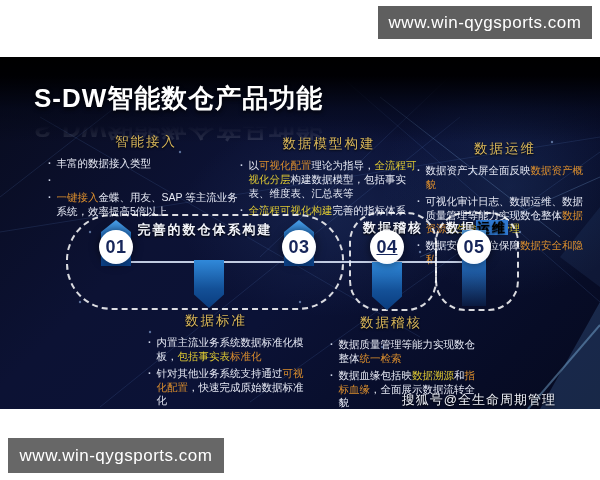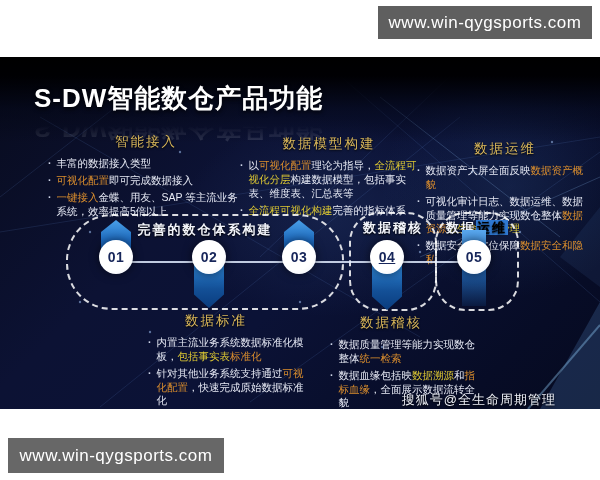--- a/index.html
+++ b/index.html
@@ -62,25 +62,25 @@
     background:linear-gradient(180deg,#4aa0e8 0%,#1c68bc 45%,#0a3f86 100%);}
   .arrow-down{height:48px;clip-path:polygon(0 0,100% 0,100% 72%,50% 100%,0 72%);
     background:linear-gradient(180deg,#3089da 0%,#135097 60%,#0a3c7e 100%);}
   .a1{left:101px;}
   .a3{left:284px;}
   .a2{left:194px;top:203px;}
   .a4{left:372px;top:205px;}
   .a5{left:462px;top:173px;width:24px;height:76px;
     background:linear-gradient(180deg,#5aa8ee 0%,#2570c2 40%,rgba(16,62,124,0.25) 100%);}
 
-  .step{position:absolute;top:183px;width:34px;height:34px;border-radius:50%;
+  .step{position:absolute;top:173px;width:34px;height:34px;border-radius:50%;
     background:radial-gradient(circle at 40% 35%,#ffffff 60%,#e9edf6 100%);
     box-shadow:0 0 10px rgba(0,0,0,0.55);
     display:flex;align-items:center;justify-content:center;
-    color:#17265a;font-weight:bold;font-size:14px;letter-spacing:0.5px;}
+    color:#17265a;font-weight:bold;font-size:18px;letter-spacing:0.5px;}
   .c1{left:99px;}.c2{left:192px;}.c3{left:282px;}.c4{left:370px;text-decoration:underline;}.c5{left:457px;}
 
   .credit{position:absolute;right:44px;top:334px;color:#eef0f8;font-size:13px;letter-spacing:1px;text-shadow:0 1px 2px #000;}
 </style>
 </head>
 <body>
 
 <div class="stage">
 
   <div class="wm-box wm-top">
@@ -132,21 +132,20 @@
 
     <div class="sec sec-smart">
       <div class="sec-title">智能接入</div>
       <div class="bullets">
           <div class="bullet">
             <span class="dot">·</span>
             <span class="btxt"><span class="seg-w">丰富的数据接入类型</span></span>
           </div>
           <div class="bullet">
             <span class="dot">·</span>
-            <span class="btxt"><span class="seg-o">可视化配置</span><span class="seg-w">即可完成数据接入</span></span>
           </div>
           <div class="bullet">
             <span class="dot">·</span>
             <span class="btxt"><span class="seg-o">一键接入</span><span class="seg-w">金蝶、用友、SAP 等主流业务系统，效率提高5倍以上</span></span>
           </div>
         </div>
     </div>
     <div class="sec sec-model">
       <div class="sec-title">数据模型构建</div>
       <div class="bullets">
@@ -190,21 +189,20 @@
 
     <div class="connector"></div>
 
     <div class="arrow arrow-up a1"></div>
     <div class="arrow arrow-down a2"></div>
     <div class="arrow arrow-up a3"></div>
     <div class="arrow arrow-down a4"></div>
     <div class="arrow a5"></div>
 
     <div class="step c1">01</div>
-    <div class="step c2">02</div>
     <div class="step c3">03</div>
     <div class="step c4">04</div>
     <div class="step c5">05</div>
 
     <div class="sec sec-standard">
       <div class="sec-title">数据标准</div>
       <div class="bullets">
           <div class="bullet">
             <span class="dot">·</span>
             <span class="btxt"><span class="seg-w">内置主流业务系统数据标准化模板，</span><span class="seg-y">包括事实表</span><span class="seg-o">标准化</span></span>

